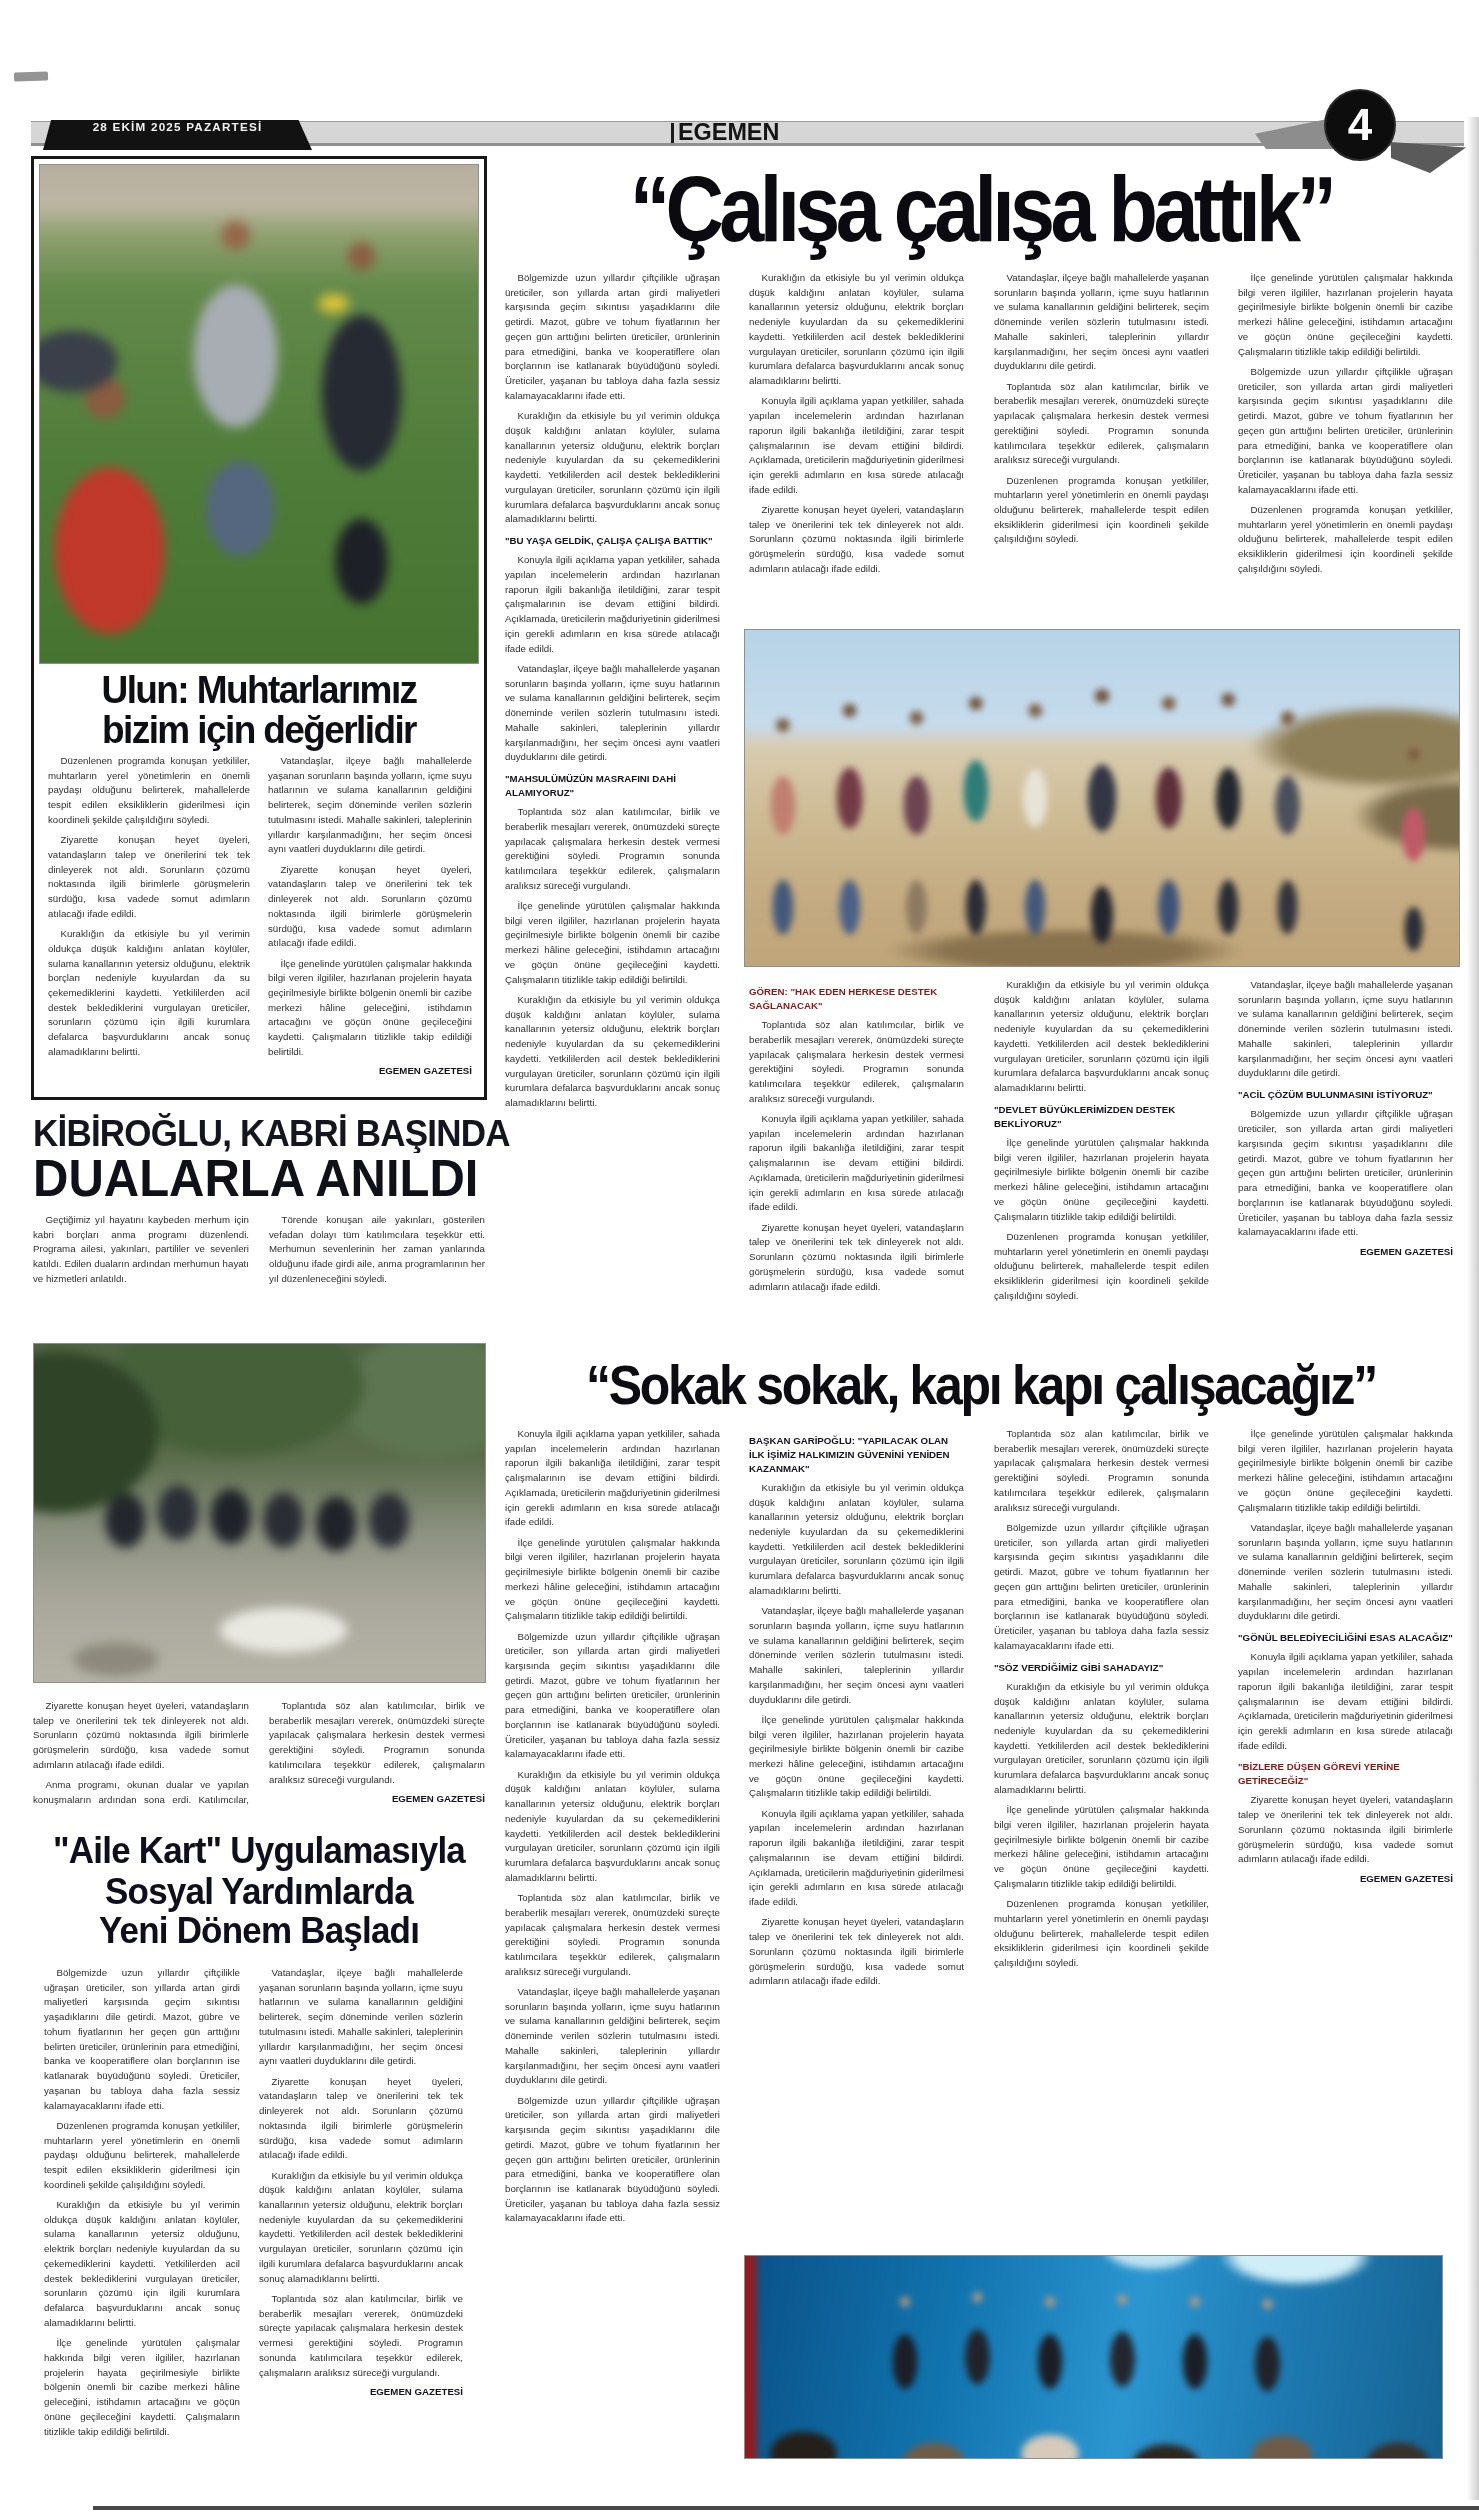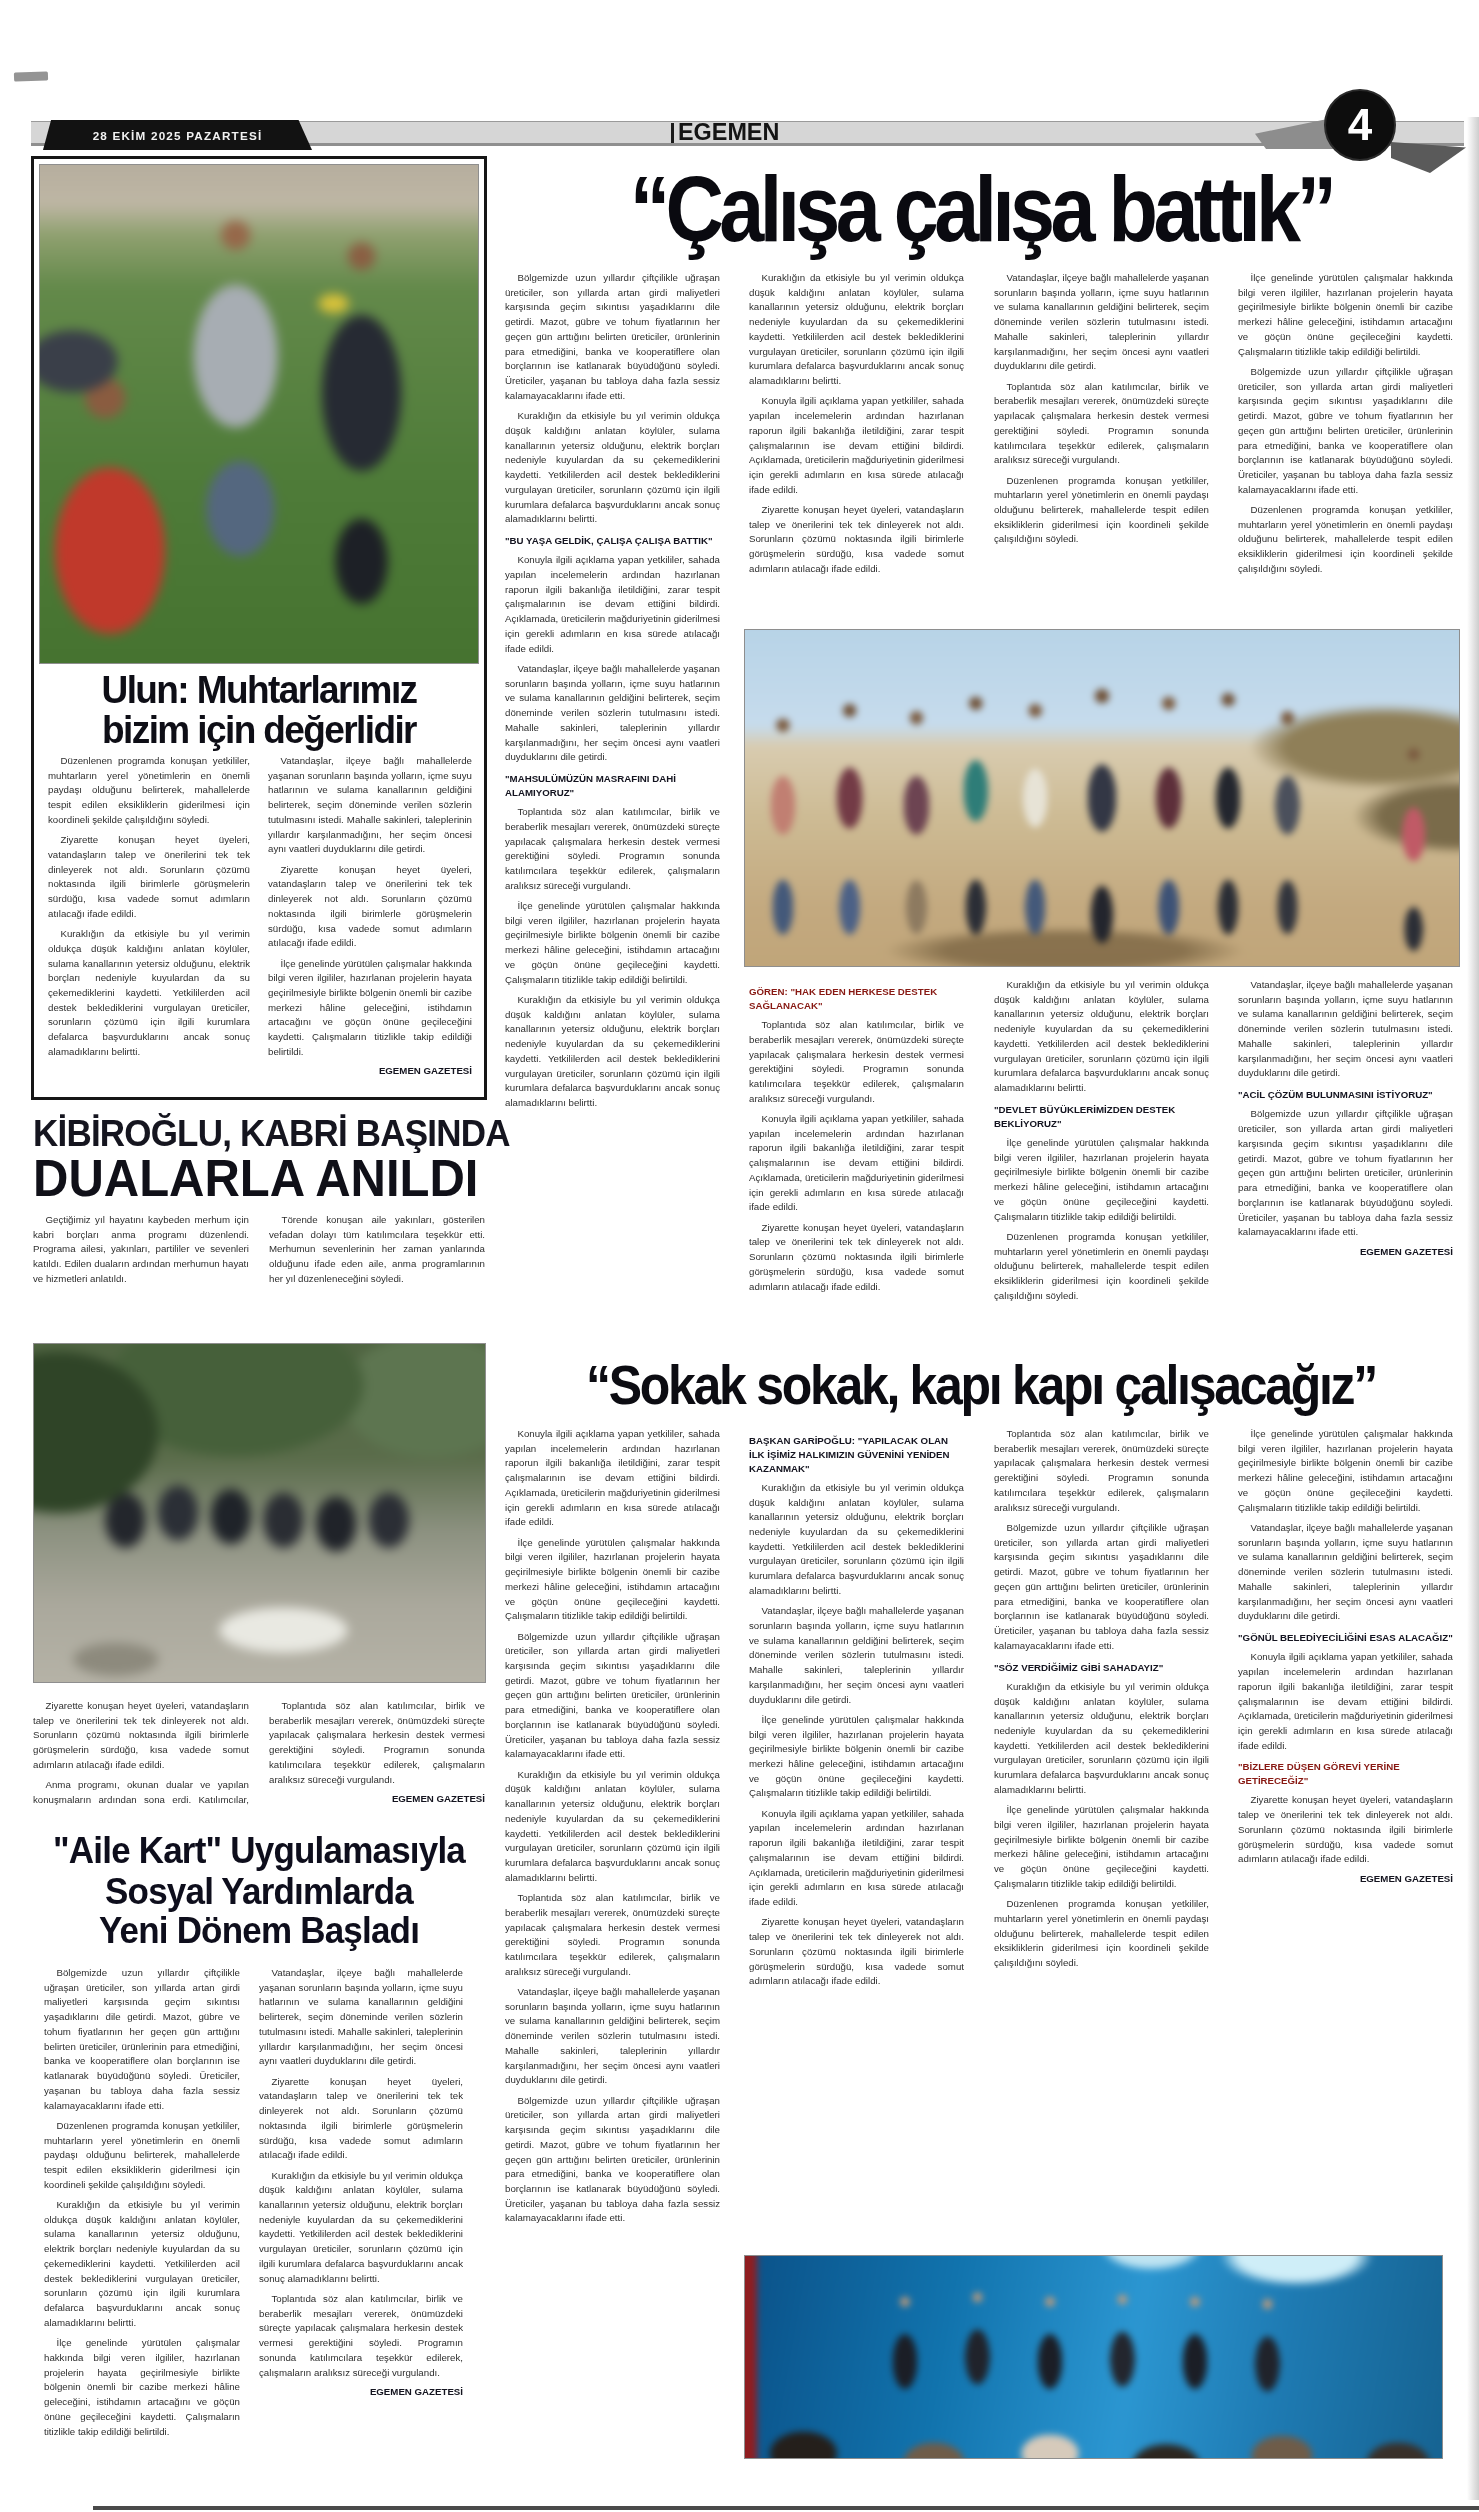--- a/index.html
+++ b/index.html
@@ -8,21 +8,21 @@
     position:relative; width:1480px; height:2512px; margin:0 auto;
     background:#ffffff; overflow:hidden;
     font-family:"Liberation Sans", sans-serif; color:#222;
   }
 
   
   .topbar { position:absolute; left:31px; top:121px; width:1433px; height:25px;
     background:#d6d6d6; border-top:1.6px solid #9a9a9a; border-bottom:3.1px solid #8f8f8f; }
   .datebox { position:absolute; left:43px; top:120px; width:269px; height:30px;
     background:#121212; clip-path:polygon(3% 0, 95% 0, 100% 100%, 0 100%);
-    display:flex; align-items:center; justify-content:center; }
+    display:flex; align-items:flex-start; justify-content:center; }
   .datebox span { color:#f2f2f2; font-size:11.7px; font-weight:bold; letter-spacing:1.2px; filter:blur(0.3px); }
   .masthead { position:absolute; left:671px; top:117px; height:31px; display:flex; align-items:center; }
   .masthead .bar { width:3.1px; height:20px; background:#1a1a1a; margin-right:3.9px; }
   .masthead .word { font-size:23.4px; font-weight:800; letter-spacing:0px; color:#141414; transform:scaleY(1.05); }
   .ribbon-l { position:absolute; left:1255px; top:115px; width:92px; height:34px; background:#8d8d8d;
     clip-path:polygon(0 55%, 100% 0, 100% 100%, 12% 100%); }
   .ribbon-r { position:absolute; left:1391px; top:142px; width:75px; height:31px; background:#5a5a5a;
     clip-path:polygon(0 0, 100% 18%, 52% 100%, 0 52%); }
   .pagenum { position:absolute; left:1324px; top:89px; width:72px; height:72px; border-radius:50%;
     background:#0d0d0d; border:2.3px solid #2a2a2a; display:flex; align-items:center; justify-content:center; }
@@ -126,21 +126,21 @@
       <p class="b">İlçe genelinde yürütülen çalışmalar hakkında bilgi veren ilgililer, hazırlanan projelerin hayata geçirilmesiyle birlikte bölgenin önemli bir cazibe merkezi hâline geleceğini, istihdamın artacağını ve göçün önüne geçileceğini kaydetti. Çalışmaların titizlikle takip edildiği belirtildi.</p>
       <p class="g">EGEMEN GAZETESİ</p>
     </div>
 
   <div class="h-kibir1">KİBİROĞLU, KABRİ BAŞINDA</div>
   <div class="h-kibir2">DUALARLA ANILDI</div>
   <div class="col" style="left:33px; top:1213px; width:216px; height:118px;">
       <p class="b">Geçtiğimiz yıl hayatını kaybeden merhum için kabri borçları anma programı düzenlendi. Programa ailesi, yakınları, partililer ve sevenleri katıldı. Edilen duaların ardından merhumun hayatı ve hizmetleri anlatıldı.</p>
     </div>
   <div class="col" style="left:269px; top:1213px; width:216px; height:118px;">
-      <p class="b">Törende konuşan aile yakınları, gösterilen vefadan dolayı tüm katılımcılara teşekkür etti. Merhumun sevenlerinin her zaman yanlarında olduğunu ifade eden aile, anma programlarının her yıl düzenleneceğini söyledi.</p>
+      <p class="b">Törende konuşan aile yakınları, gösterilen vefadan dolayı tüm katılımcılara teşekkür etti. Merhumun sevenlerinin her zaman yanlarında olduğunu ifade girdi aile, anma programlarının her yıl düzenleneceğini söyledi.</p>
     </div>
   <div class="ph" style="left:33px; top:1343px; width:453px; height:340px;">
     <div class="paint" style="background:
       radial-gradient(ellipse 164px 132px at 8% 28%, #2f4427 60%, transparent 62%),
       radial-gradient(ellipse 210px 117px at 45% 15%, #46603a 60%, transparent 62%),
       radial-gradient(ellipse 148px 101px at 86% 18%, #5d7550 60%, transparent 62%),
       radial-gradient(ellipse 33px 45px at 22% 52%, #23262c 60%, transparent 62%),
       radial-gradient(ellipse 33px 45px at 33% 50%, #2b2f36 60%, transparent 62%),
       radial-gradient(ellipse 33px 45px at 44% 51%, #1f2329 60%, transparent 62%),
       radial-gradient(ellipse 33px 45px at 55% 52%, #2a2d33 60%, transparent 62%),

